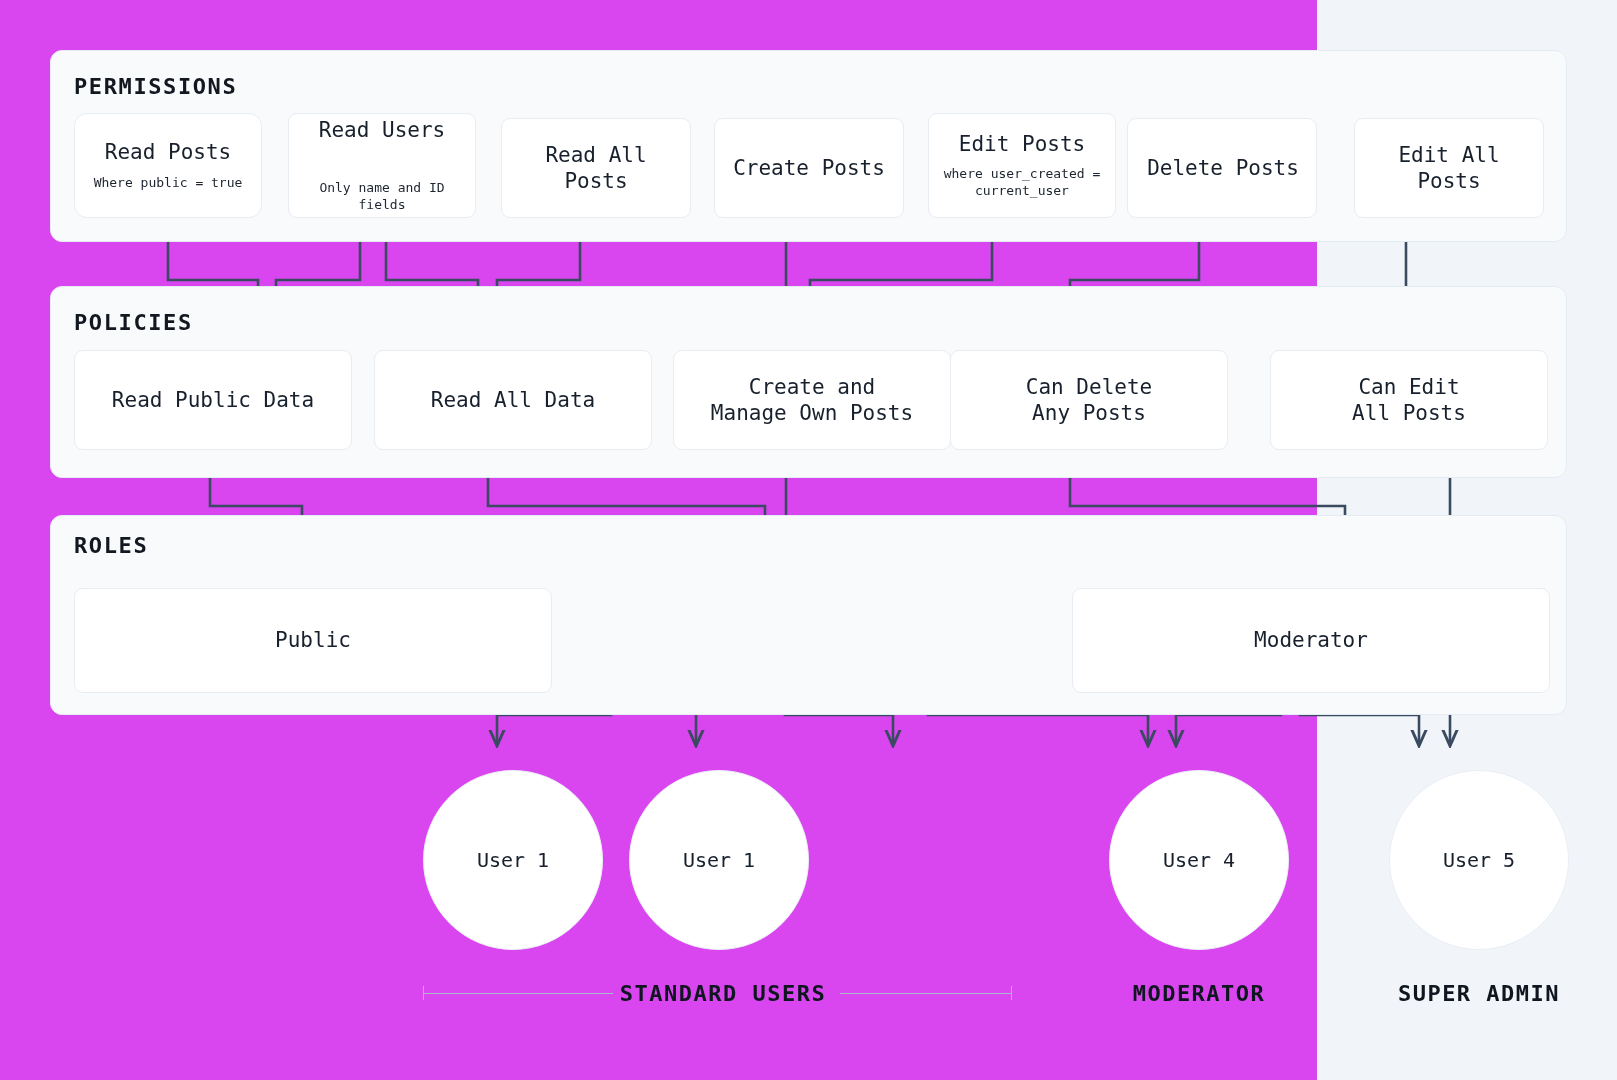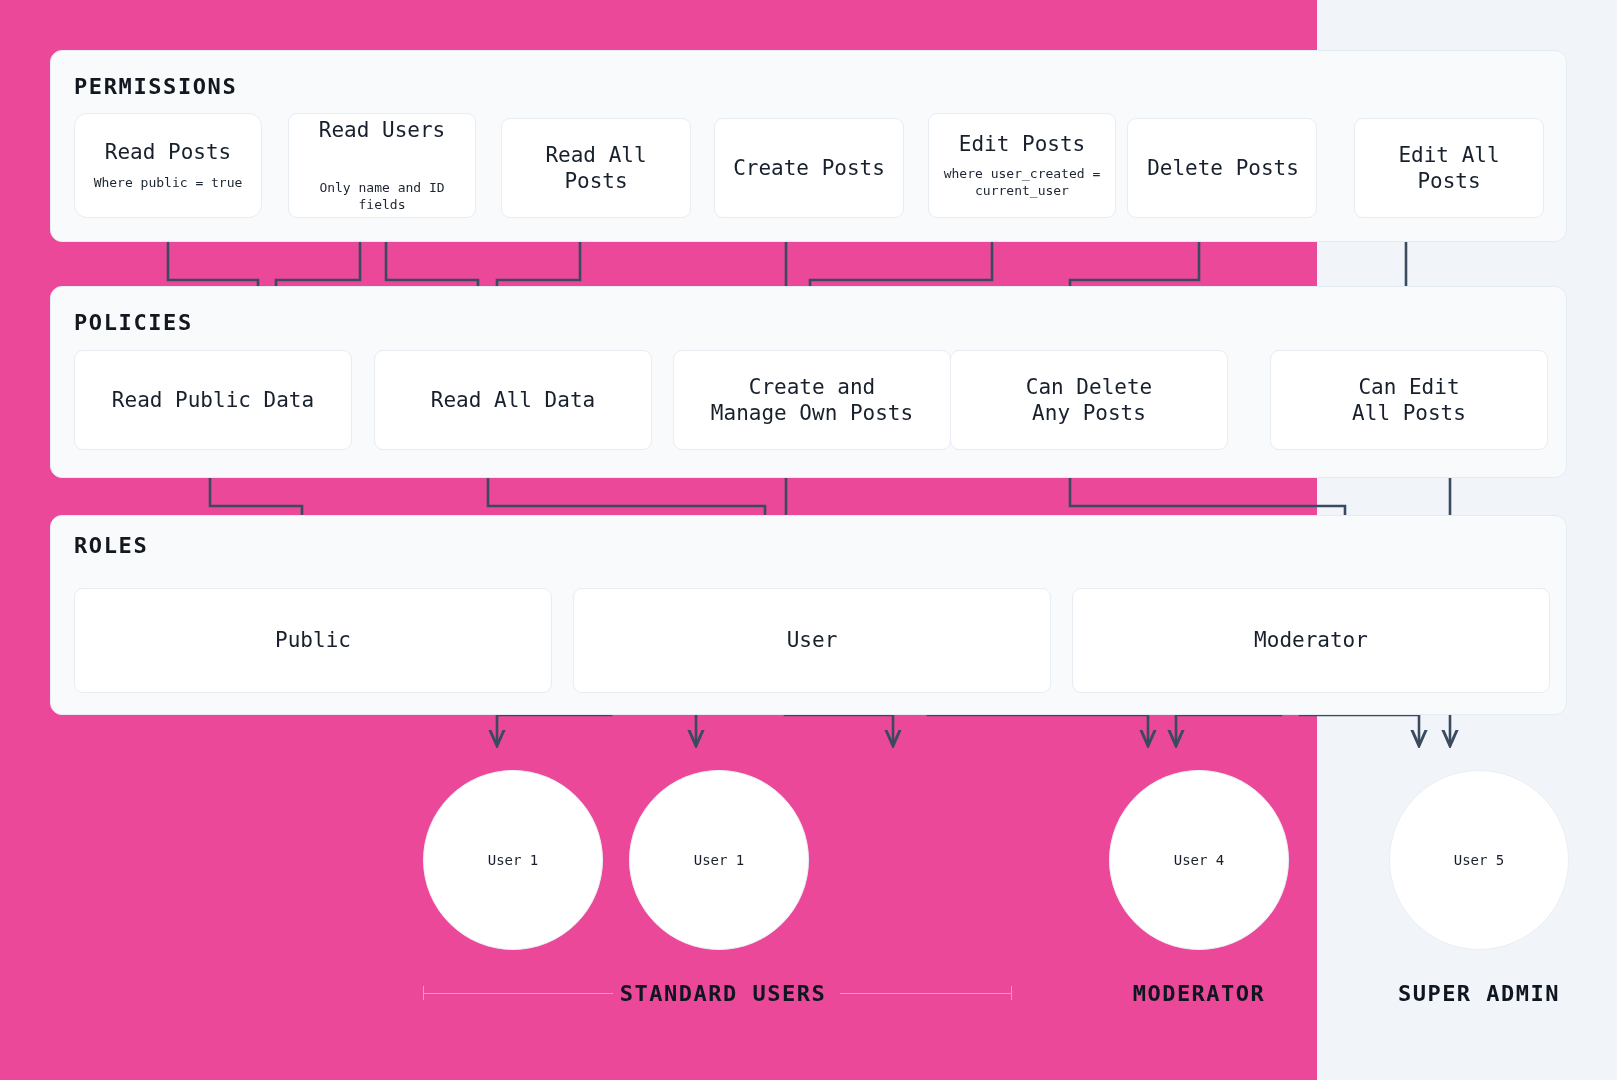--- a/index.html
+++ b/index.html
@@ -10,21 +10,21 @@
   body {
     width: 1617px;
     height: 1080px;
     font-family: "DejaVu Sans Mono", "Liberation Mono", monospace;
     overflow: hidden;
   }
   #stage {
     position: relative;
     width: 1317px;
     height: 1080px;
-    background: #ec4899;
+    background: #d946ef;
   }
 
   
   .panel {
     position: absolute;
     background: #f8fafc;
     border: 1px solid #e4ecf3;
     border-radius: 12px;
     box-sizing: border-box;
   }
@@ -73,21 +73,21 @@
     position: absolute;
     background: #ffffff;
     border: 1px solid #eaeff5;
     border-radius: 50%;
     box-sizing: border-box;
     display: flex;
     align-items: center;
     justify-content: center;
   }
   .user-circle span {
-    font-size: 14px;
+    font-size: 20px;
     color: #17202c;
   }
 
   
   .group-label {
     position: absolute;
     font-size: 22px;
     font-weight: 700;
     letter-spacing: 1.5px;
     color: #0f1620;
@@ -223,23 +223,20 @@
 All Posts</div>
   </div>
 
   <div class="panel" style="left:50px; top:515px; width:1517px; height:200px;"></div>
   <div class="panel-title" style="left:74px; top:533px;">ROLES</div>
 
   <div class="card role" style="left:74px; top:588px; width:478px; height:105px;">
     <div class="card-title">Public</div>
   </div>
 
-  <div class="card role" style="left:573px; top:588px; width:478px; height:105px;">
-    <div class="card-title">User</div>
-  </div>
 
   <div class="card role" style="left:1072px; top:588px; width:478px; height:105px;">
     <div class="card-title">Moderator</div>
   </div>
 
   <div class="user-circle" style="left:423px; top:770px; width:180px; height:180px;">
     <span>User 1</span>
   </div>
   <div class="user-circle" style="left:629px; top:770px; width:180px; height:180px;">
     <span>User 1</span>

